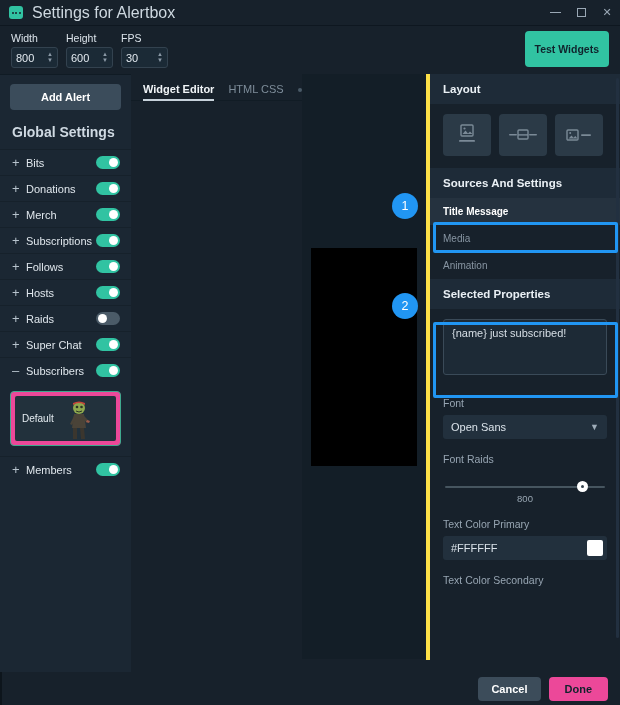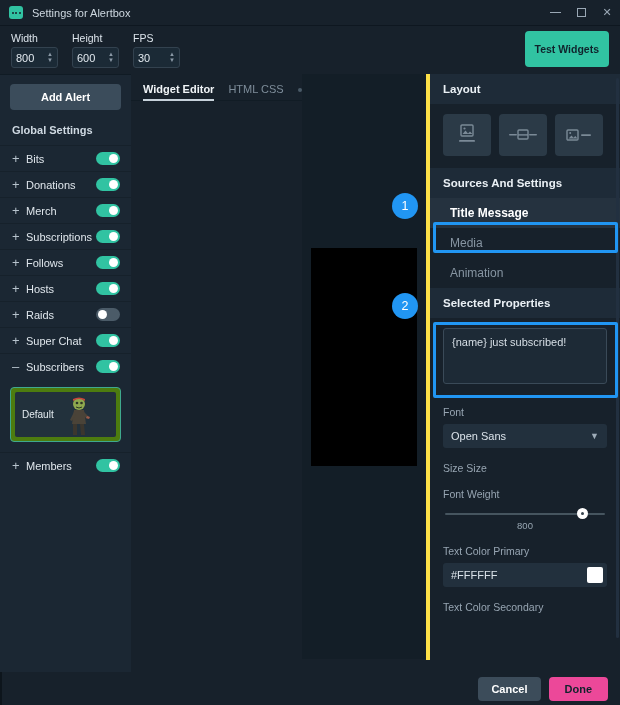--- a/index.html
+++ b/index.html
@@ -17,34 +17,34 @@
     display: flex; align-items: center;
     border-bottom: 1px solid #0e1720;
   }
   .app-icon {
     width: 14px; height: 13px; margin-left: 9px; margin-right: 9px;
     background: #31c3a2; border-radius: 3px;
     display: flex; align-items: center; justify-content: center;
   }
   .app-icon .dots { display: flex; gap: 1.5px; }
   .app-icon .dots i { width: 2px; height: 2px; background: #17212b; border-radius: 50%; display: block; }
-  .title-text { color: #ced8e0; font-size: 11px; }
+  .title-text { color: #ced8e0; font-size: 16px; }
   .win-ctrls { margin-left: auto; display: flex; height: 100%; }
   .win-btn {
     width: 26px; height: 100%;
     display: flex; align-items: center; justify-content: center;
     color: #9aa8b5; font-size: 11px;
   }
   .wb-min { width: 11px; height: 1px; background: #9aa8b5; display: block; }
   .wb-max { width: 9px; height: 9px; border: 1px solid #9aa8b5; display: block; }
 
   
   .toolbar {
     height: 48px; display: flex; align-items: flex-end; padding: 0 11px 6px 11px;
-    background: #17212b; gap: 14px; position: relative;
+    background: #17212b; gap: 8px; position: relative;
   }
   .numfield { display: flex; flex-direction: column; }
   .numfield .lbl { color: #dce4eb; font-size: 10.5px; margin-bottom: 3px; }
   .numbox {
     width: 47px; height: 21px; background: #1b2a36;
     border: 1px solid #33424f; border-radius: 3px;
     display: flex; align-items: center; padding: 0 4px;
   }
   .numbox .val { color: #e2e9ef; font-size: 11px; flex: 1; }
   .spin { display: flex; flex-direction: column; align-items: center; gap: 1px; color: #8b99a6; }
@@ -67,21 +67,21 @@
     display: flex; flex-direction: column;
     height: 598px;
   }
   .add-alert-wrap { padding: 9px 10px 8px 10px; }
   .add-alert {
     width: 100%; background: #3b4c5b; color: #fff;
     border: none; border-radius: 4px;
     font-size: 11px; font-weight: bold; padding: 7px 0; cursor: pointer;
   }
   .global-settings {
-    color: #cfd9e2; font-size: 11px; font-weight: bold;
+    color: #cfd9e2; font-size: 14px; font-weight: bold;
     padding: 6px 12px 9px 12px;
   }
   .alert-list { flex: 1; overflow: hidden; }
   .alert-row {
     height: 26px; display: flex; align-items: center;
     padding: 0 11px 0 12px;
     border-top: 1px solid #16212b;
   }
   .alert-row .plus {
     color: #b7c3cd; font-size: 13px; width: 14px;
@@ -95,21 +95,21 @@
   .toggle.off { background: #4b5b68; }
   .toggle i {
     position: absolute; top: 2px; width: 9px; height: 9px;
     background: #fff; border-radius: 50%; display: block;
     right: 2px;
   }
   .toggle.off i { right: auto; left: 2px; }
   .thumb-wrap { padding: 8px 10px 10px 10px; }
   .thumb-card {
     border: 1px solid #3fa98e; border-radius: 4px; padding: 4px;
-    background: #4d7c0f;
+    background: #ec4899;
   }
   .thumb {
     height: 45px; background: #22313c; border-radius: 2px;
     position: relative; overflow: hidden;
     display: flex; align-items: center; padding-left: 7px;
   }
   .thumb .nm { color: #e4ebf0; font-size: 10px; z-index: 2; }
   .zombie { position: absolute; left: 48px; top: 4px; width: 28px; height: 40px; }
 
   
@@ -145,21 +145,21 @@
     font-size: 11.5px; font-weight: bold;
     padding: 9px 13px;
   }
   .layout-icons { display: flex; gap: 8px; padding: 10px 13px 12px 13px; }
   .layout-btn {
     width: 48px; height: 42px; background: #2b3a47; border-radius: 4px;
     display: flex; align-items: center; justify-content: center;
     cursor: pointer;
   }
   .src-item {
-    font-size: 12px; padding: 8px 20px; color: #8795a2;
+    font-size: 10px; padding: 8px 13px; color: #8795a2;
   }
   .src-item.sel { background: #25323f; color: #fff; font-weight: bold; }
 
   .prop-body { padding: 10px 13px 4px 13px; }
   .prop-label { color: #97a5b2; font-size: 10.5px; margin-bottom: 6px; }
   .msg-area {
     width: 100%; height: 56px; background: #1d2a36;
     border: 1px solid #3a4a58; border-radius: 3px;
     color: #d7dfe6; font-size: 11px; font-family: "Liberation Sans", sans-serif;
     padding: 7px 8px; resize: none; outline: none;
@@ -457,25 +457,24 @@
 
       <div class="prop-group">
         <div class="prop-label">Font</div>
         <div class="select-box">
           <span>Open Sans</span>
           <span class="chev">▼</span>
         </div>
       </div>
 
       <div class="prop-group">
-        <div class="prop-label">Size Size</div>
+        <div class="prop-label">Font Raids</div>
       </div>
 
       <div class="prop-group">
-        <div class="prop-label">Font Weight</div>
         <div class="slider-wrap">
           <div class="slider-track">
             <div class="slider-knob" id="knob-weight" style="left: calc(86% - 5.5px);">
                 <i></i>
               </div>
           </div>
           <div class="slider-val">800</div>
         </div>
       </div>
 

